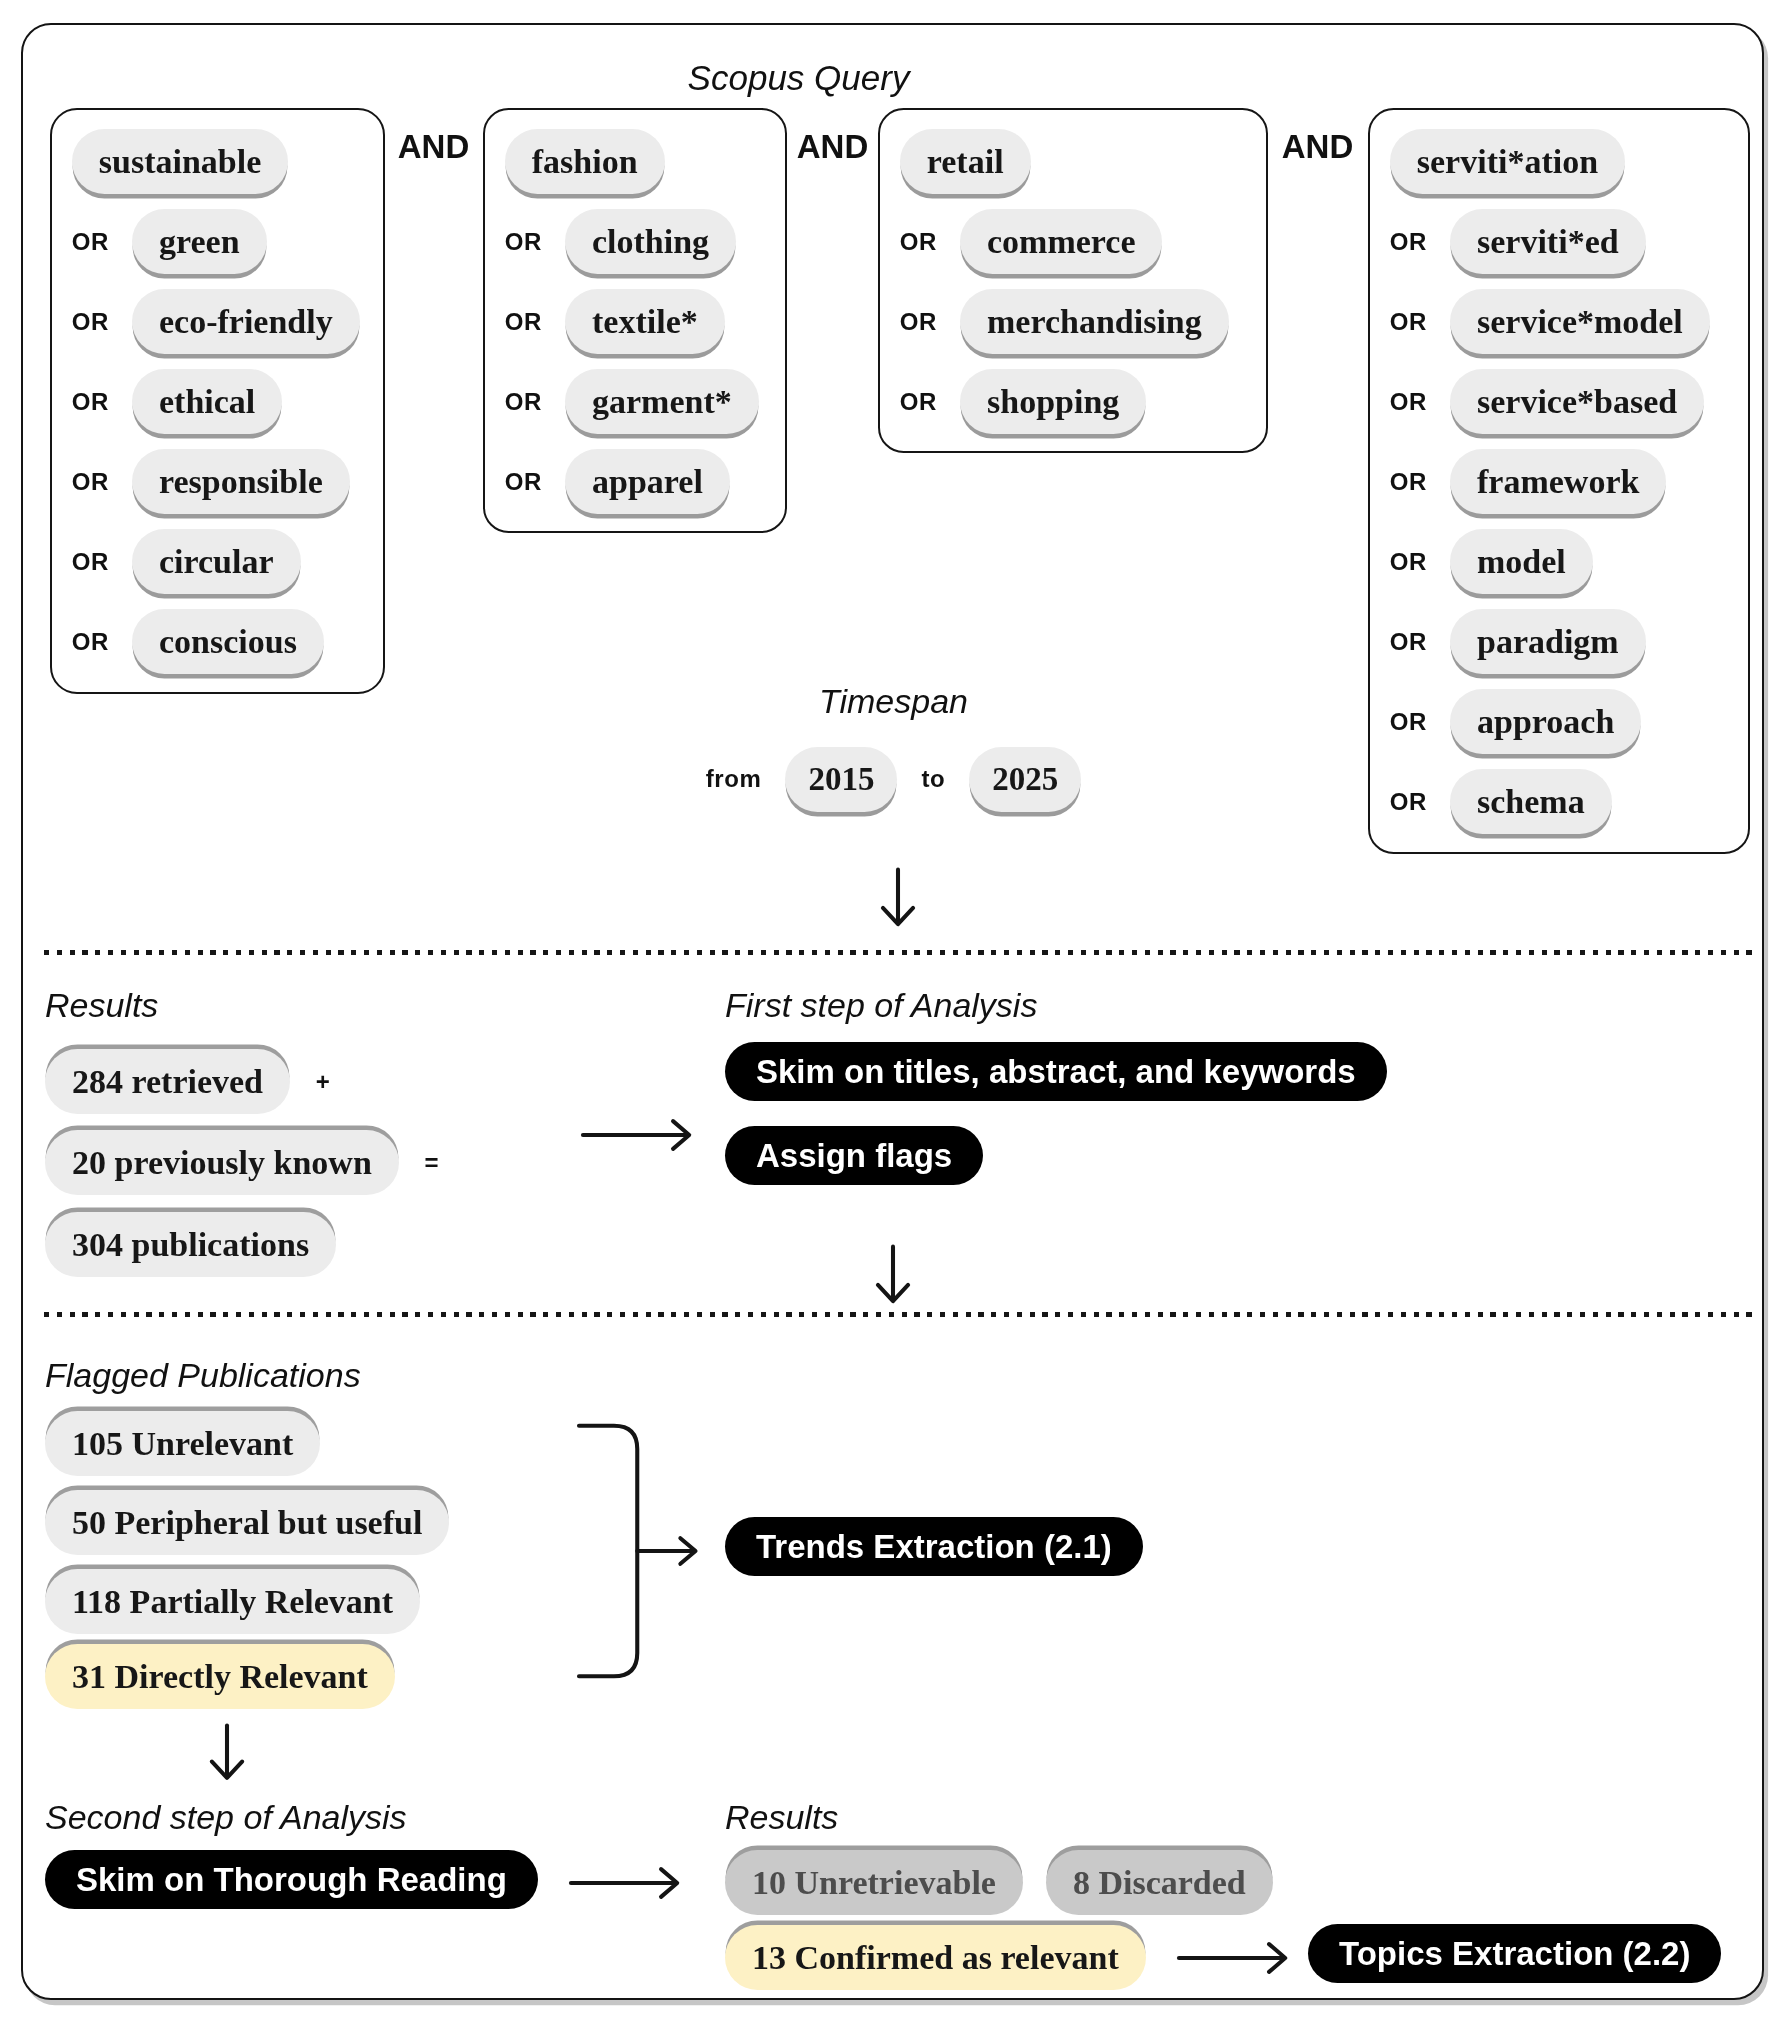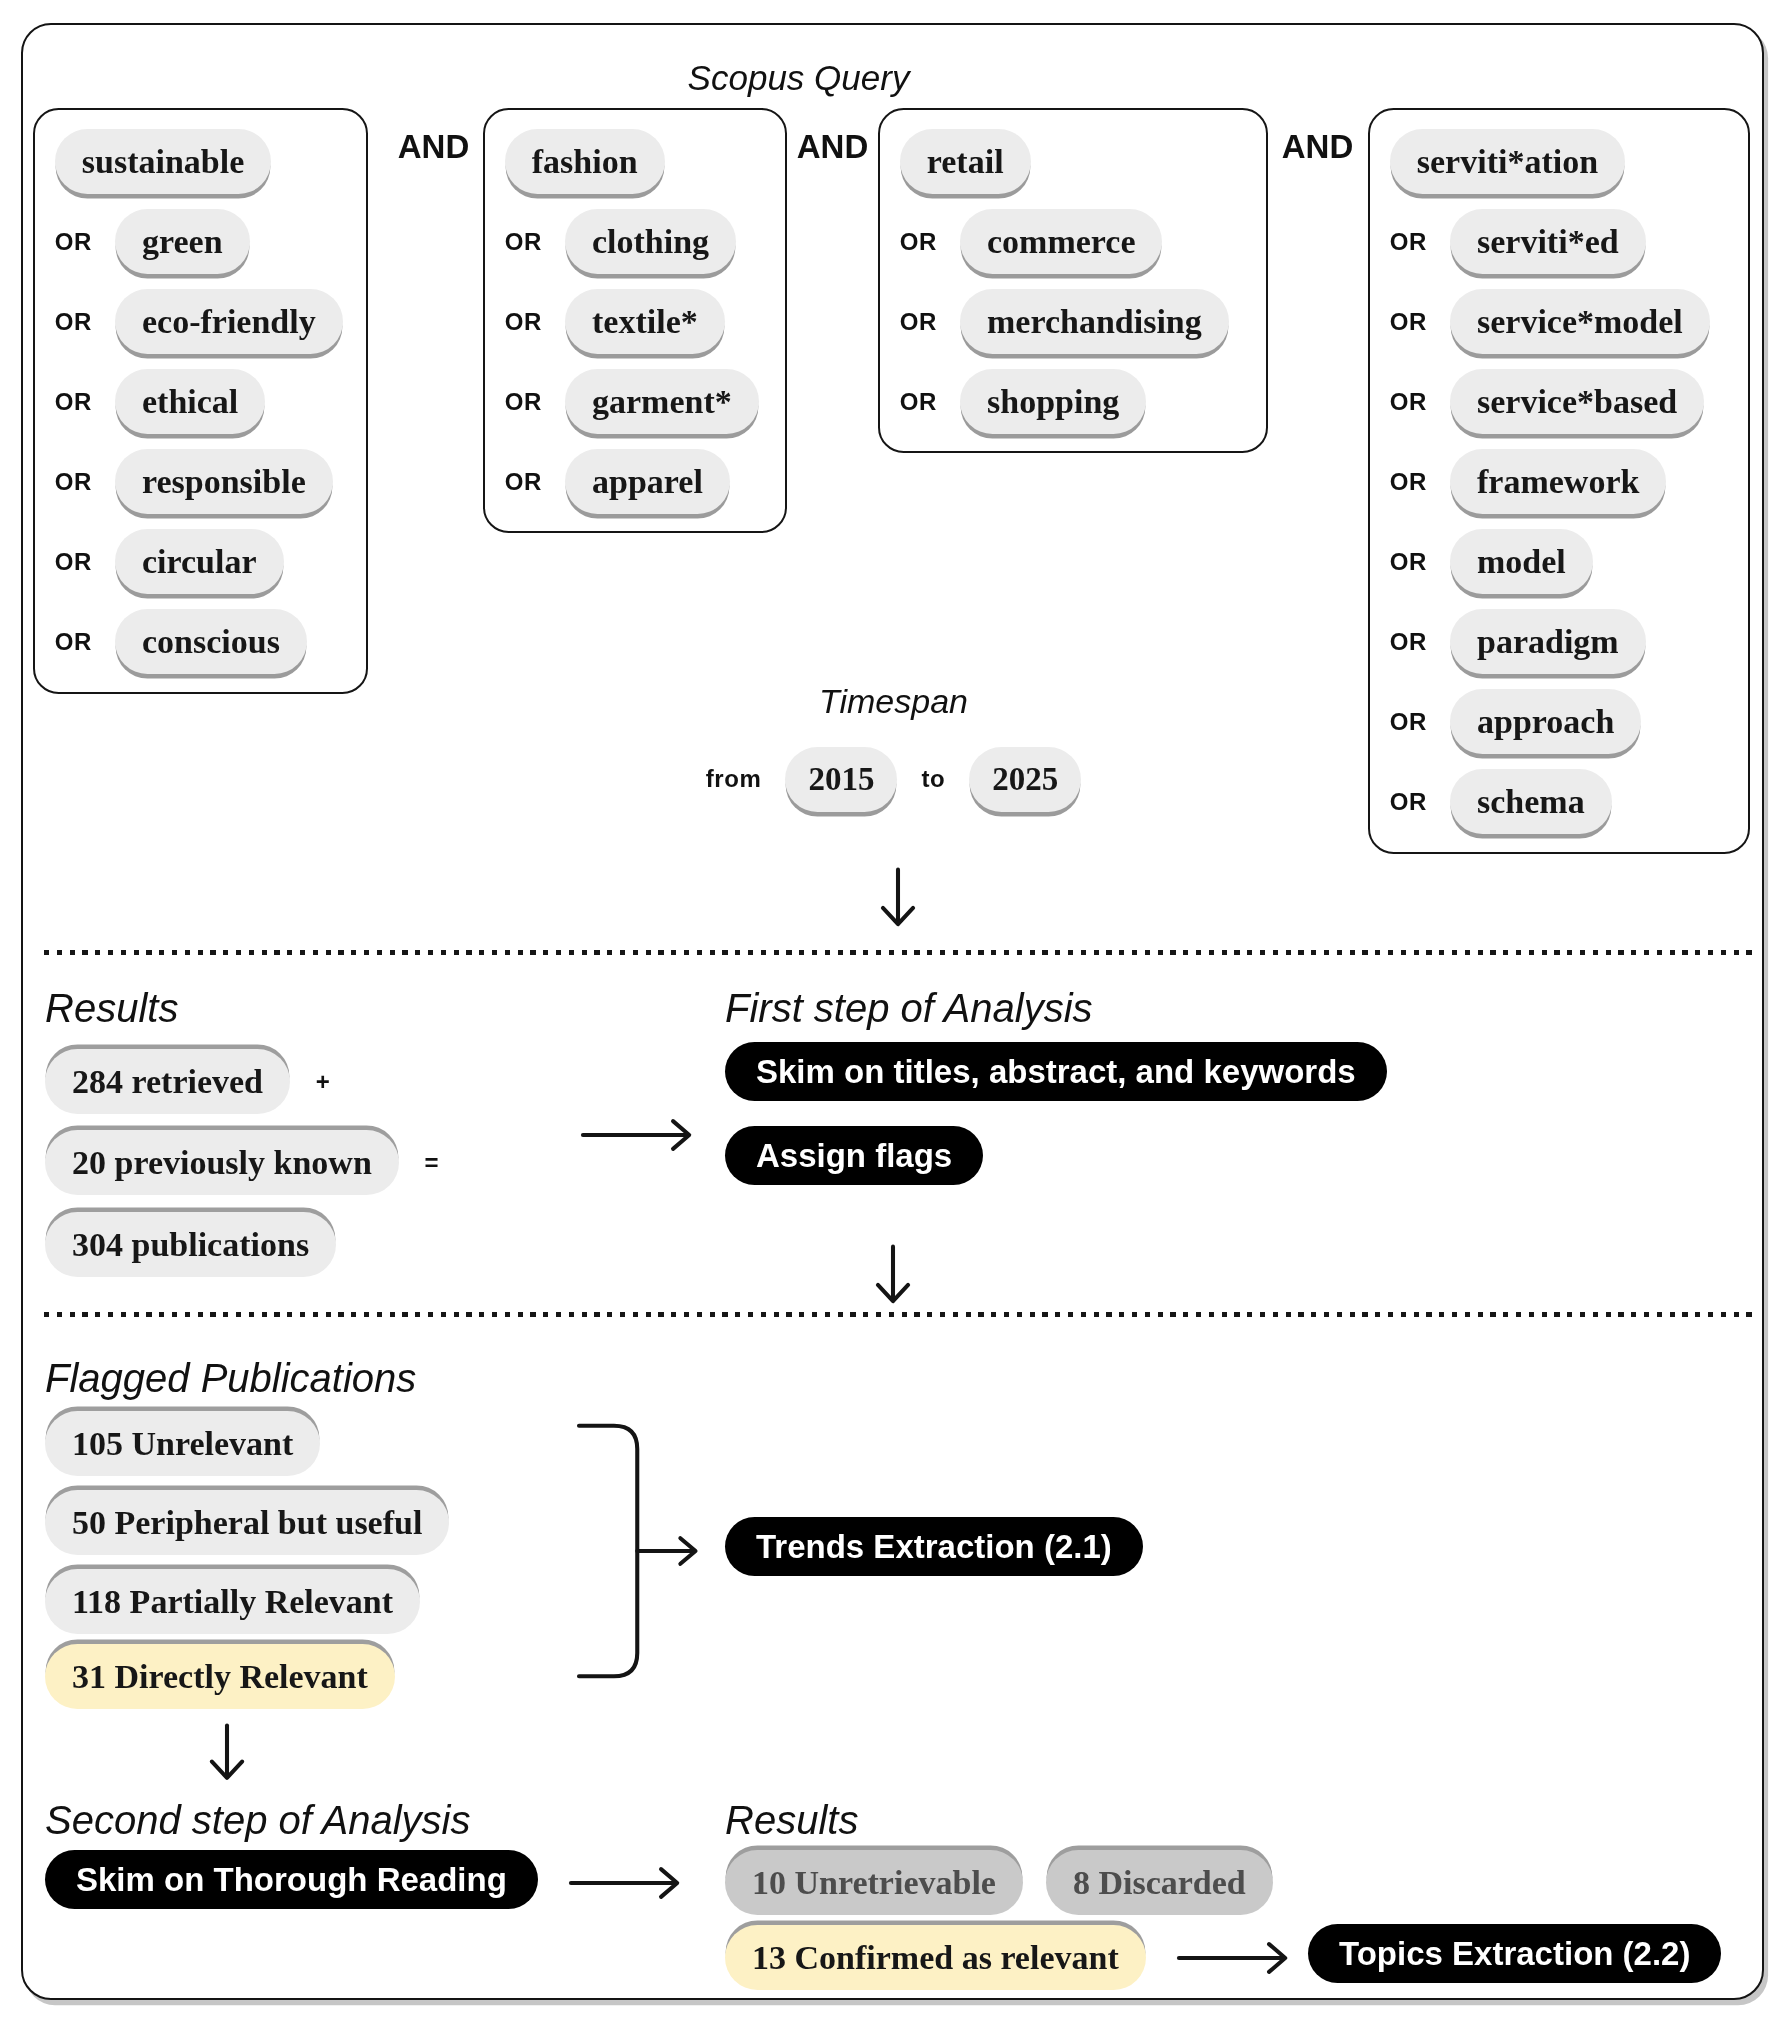--- a/index.html
+++ b/index.html
@@ -11,21 +11,21 @@
   .outer {
     position:absolute; left:21px; top:23px; width:1743px; height:1977px;
     border:2.9px solid #141414; border-radius:30px; background:#ffffff;
     box-shadow:4.1px 5.2px 0 #c6c6c6; box-sizing:border-box;
   }
   .title {
     position:absolute; left:0; top:58px; width:1597px; text-align:center;
     font-style:italic; font-size:35px; color:#111;
   }
   .lbl {
-    position:absolute; font-style:italic; font-size:40px; color:#111; white-space:nowrap;
+    position:absolute; font-style:italic; font-size:34px; color:#111; white-space:nowrap;
   }
   .qbox {
     position:absolute; border:2.3px solid #151515; border-radius:25.6px; background:#fff;
     box-sizing:border-box; padding:11.6px 12.8px;
   }
   .qrow { height:80px; display:flex; align-items:center; gap:23px; padding-left:7px; }
   .op {
     font-weight:700; font-size:24px; color:#111; letter-spacing:0.6px;
     font-family:"Liberation Sans", sans-serif; white-space:nowrap;
   }
@@ -65,21 +65,21 @@
   svg.flow * { stroke:#141414; stroke-width:7; fill:none; stroke-linecap:round; stroke-linejoin:round; }
 </style>
 </head>
 <body>
 
 <div class="canvas">
   <div class="outer"></div>
 
   <div class="title">Scopus Query</div>
 
-  <div class="qbox" style="left:33px;top:108px;width:335px;height:586px;">
+  <div class="qbox" style="left:50px;top:108px;width:335px;height:586px;border-radius:27px;">
     <div class="qrow">
         <span class="pill dn">sustainable</span>
       </div>
     <div class="qrow">
         <span class="op">OR</span>
         <span class="pill dn">green</span>
       </div>
     <div class="qrow">
         <span class="op">OR</span>
         <span class="pill dn">eco-friendly</span>

